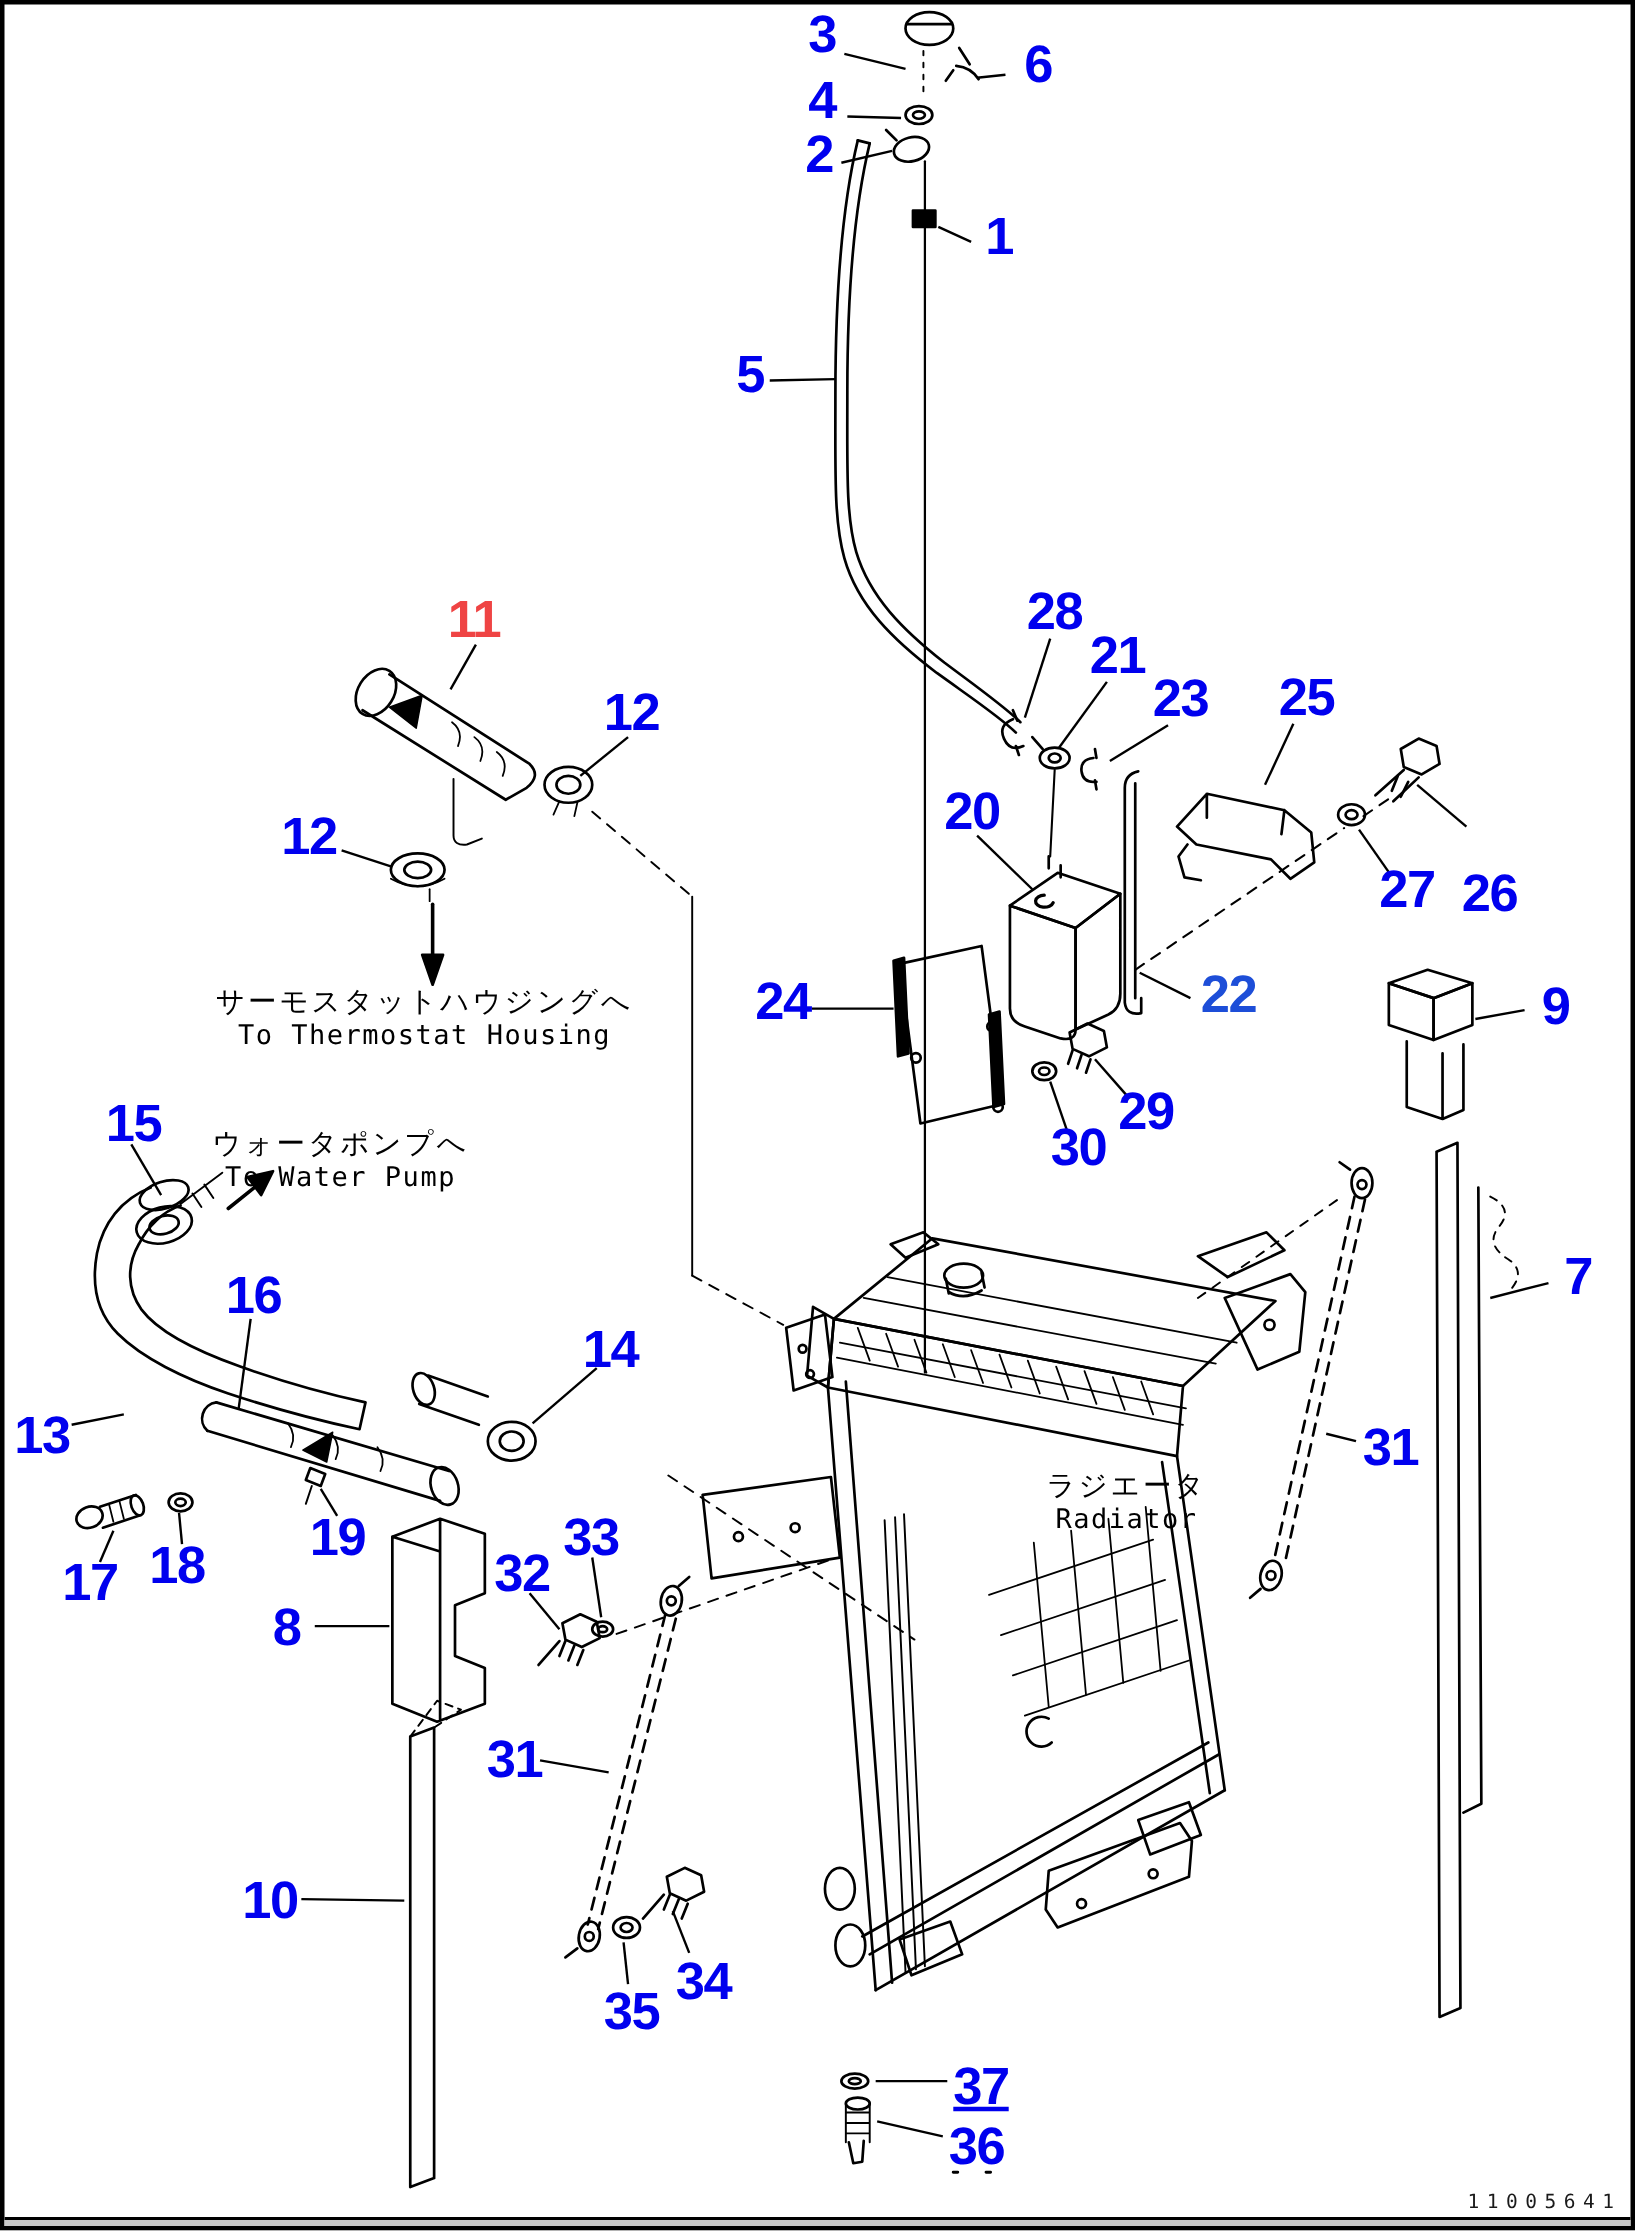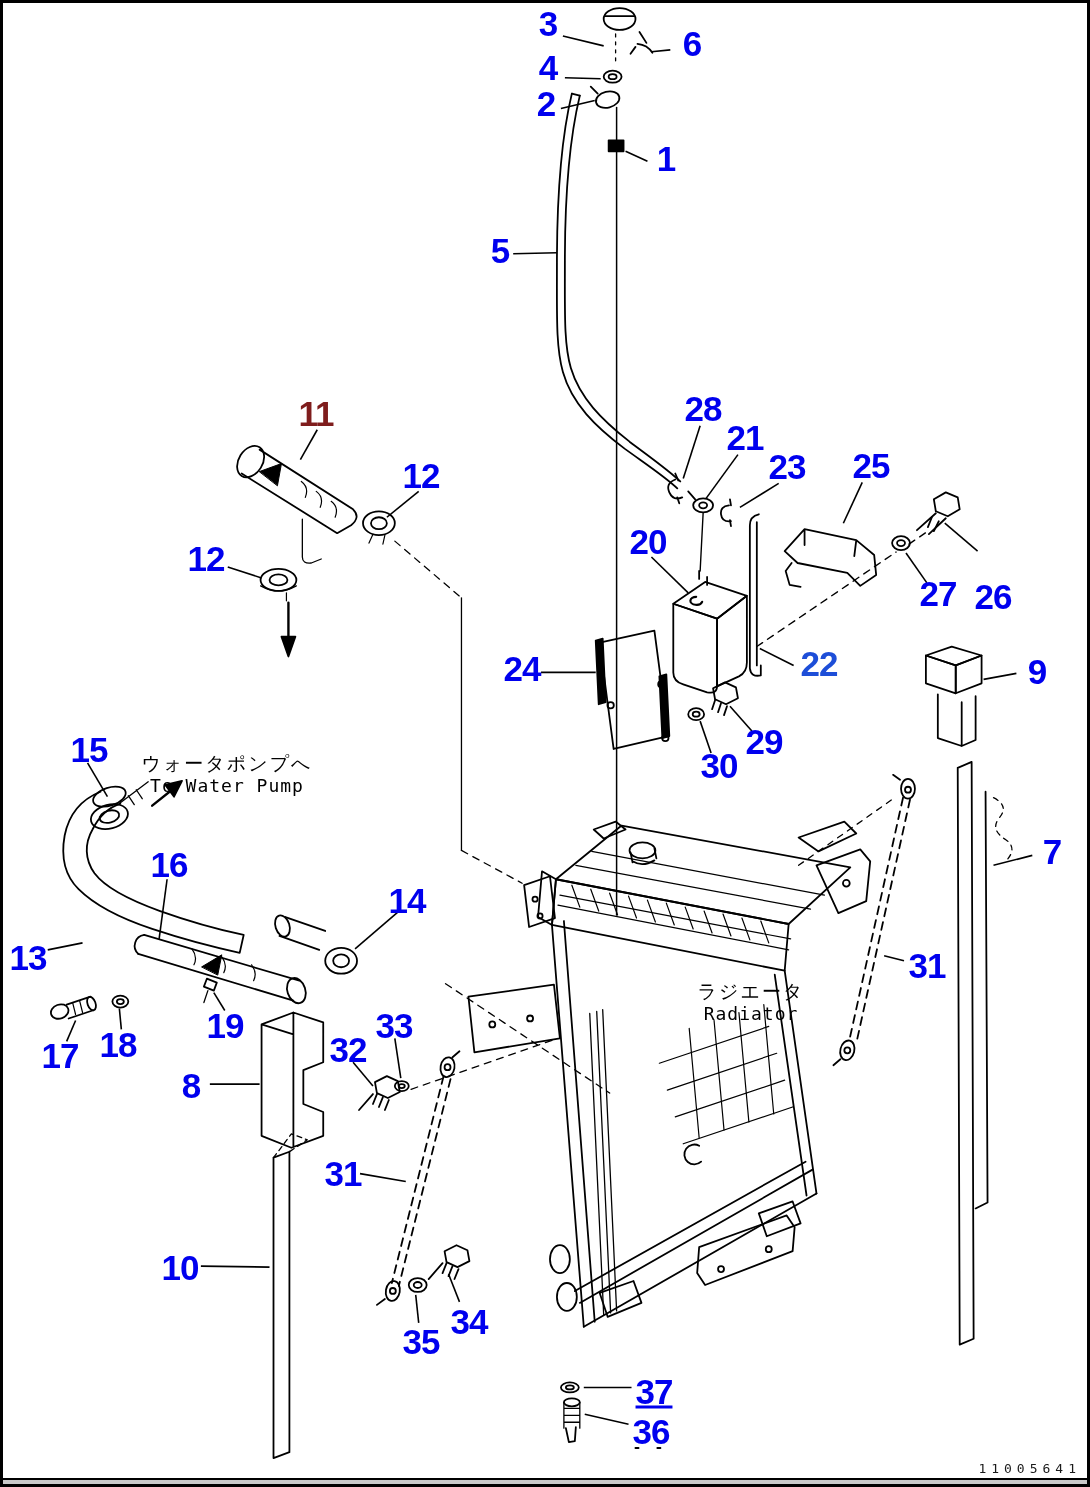--- a/index.html
+++ b/index.html
@@ -323,21 +323,21 @@
 
   <div class="drawing-no">11005641</div>
 
   <div class="bottom-edge"></div>
 <div class="callout" style="left: 545px; top: 20px; color: rgb(0, 0, 238);">3</div>
     <div class="callout" style="left: 689px; top: 40px; color: rgb(0, 0, 238);">6</div>
     <div class="callout" style="left: 545px; top: 64px; color: rgb(0, 0, 238);">4</div>
     <div class="callout" style="left: 543px; top: 100px; color: rgb(0, 0, 238);">2</div>
     <div class="callout" style="left: 663px; top: 155px; color: rgb(0, 0, 238);">1</div>
     <div class="callout" style="left: 497px; top: 247px; color: rgb(0, 0, 238);">5</div>
-    <div class="callout" style="left: 313px; top: 410px; color: #7f1d1d;">11</div>
+    <div class="callout" style="left: 313px; top: 410px; color: #ef4444;">11</div>
     <div class="callout" style="left: 418px; top: 472px; color: rgb(0, 0, 238);">12</div>
     <div class="callout" style="left: 203px; top: 555px; color: rgb(0, 0, 238);">12</div>
     <div class="callout" style="left: 700px; top: 405px; color: rgb(0, 0, 238);">28</div>
     <div class="callout" style="left: 742px; top: 434px; color: rgb(0, 0, 238);">21</div>
     <div class="callout" style="left: 784px; top: 463px; color: rgb(0, 0, 238);">23</div>
     <div class="callout" style="left: 868px; top: 462px; color: rgb(0, 0, 238);">25</div>
     <div class="callout" style="left: 645px; top: 538px; color: rgb(0, 0, 238);">20</div>
     <div class="callout" style="left: 990px; top: 557px; color: rgb(0, 0, 238); margin-top: 36px;">26</div>
     <div class="callout" style="left: 935px; top: 590px; color: rgb(0, 0, 238);">27</div>
     <div class="callout" style="left: 519px; top: 665px; color: rgb(0, 0, 238);">24</div>
@@ -356,20 +356,24 @@
     <div class="callout" style="left: 222px; top: 1022px; color: rgb(0, 0, 238);">19</div>
     <div class="callout" style="left: 391px; top: 1022px; color: rgb(0, 0, 238);">33</div>
     <div class="callout" style="left: 345px; top: 1046px; color: rgb(0, 0, 238);">32</div>
     <div class="callout" style="left: 188px; top: 1082px; color: rgb(0, 0, 238);">8</div>
     <div class="callout" style="left: 340px; top: 1170px; color: rgb(0, 0, 238);">31</div>
     <div class="callout" style="left: 177px; top: 1264px; color: rgb(0, 0, 238);">10</div>
     <div class="callout" style="left: 418px; top: 1338px; color: rgb(0, 0, 238);">35</div>
     <div class="callout" style="left: 466px; top: 1318px; color: rgb(0, 0, 238);">34</div>
     <div class="callout" style="left: 651px; top: 1388px; color: rgb(0, 0, 238); text-decoration: underline;">37</div>
     <div class="callout" style="left: 648px; top: 1428px; color: rgb(0, 0, 238);">36</div>
+    <div class="annotation" style="left: 280px; top: 678px;">
+      <div class="jp">サーモスタットハウジングへ</div>
+      <div class="en">To Thermostat Housing</div>
+    </div>
     <div class="annotation" style="left: 224px; top: 773px;">
       <div class="jp">ウォータポンプへ</div>
       <div class="en">To Water Pump</div>
     </div>
     <div class="annotation" style="left: 748px; top: 1001px;">
       <div class="jp">ラジエータ</div>
       <div class="en">Radiator</div>
     </div>
   </div>
 

